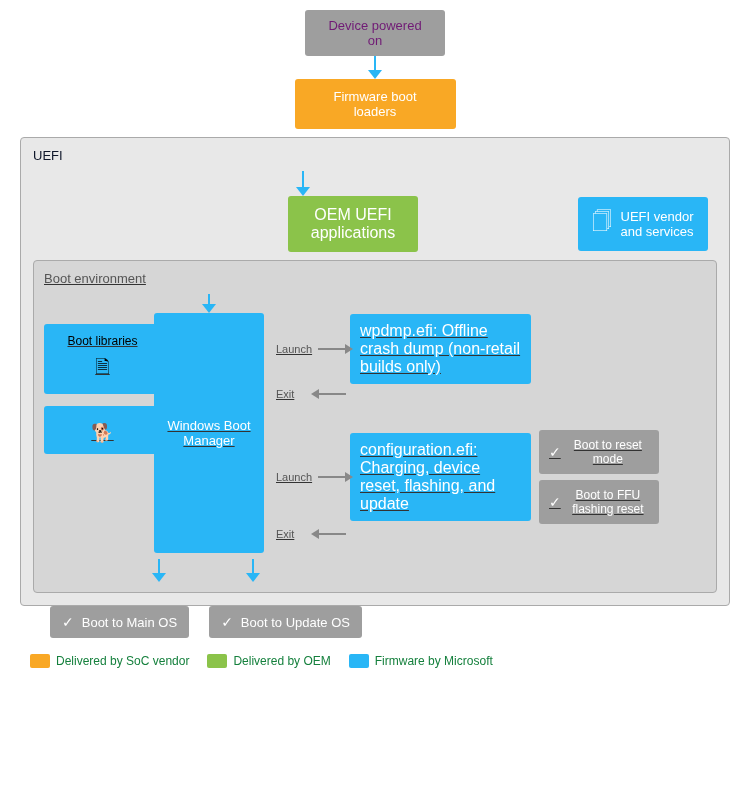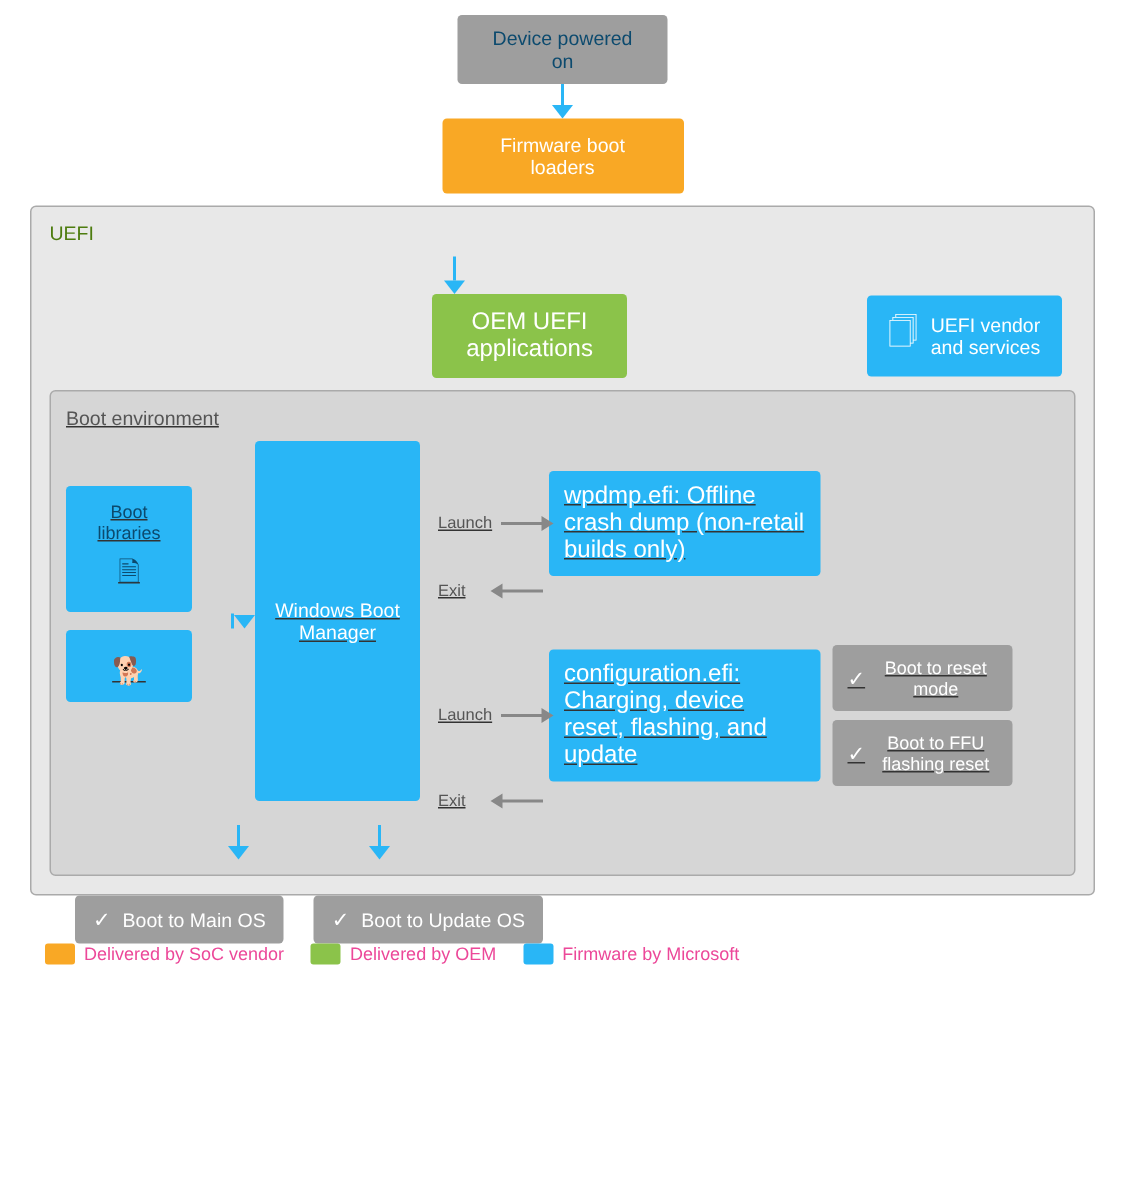--- a/index.html
+++ b/index.html
@@ -12,21 +12,21 @@
       color: #333;
     }
     .diagram-container {
       padding: 10px 20px 20px 20px;
       position: relative;
     }
 
     
     .device-powered {
       background: #9e9e9e;
-      color: #0c4a6e;
+      color: #701a75;
       border-radius: 3px;
       padding: 8px 16px;
       text-align: center;
       width: 140px;
       margin: 0 auto;
       font-size: 13px;
       position: relative;
     }
 
     
@@ -45,21 +45,21 @@
     .uefi-container {
       border: 1.5px solid #aaa;
       border-radius: 4px;
       background: #e8e8e8;
       margin-top: 8px;
       padding: 10px 12px 12px 12px;
       position: relative;
     }
     .uefi-label {
       font-size: 13px;
-      color: #4d7c0f;
+      color: #0f172a;
       font-weight: 500;
       margin-bottom: 8px;
     }
     .oem-uefi-box {
       background: #8bc34a;
       color: #fff;
       border-radius: 3px;
       padding: 10px 14px;
       text-align: center;
       width: 130px;
@@ -104,26 +104,26 @@
     .left-col {
       display: flex;
       flex-direction: column;
       gap: 12px;
       margin-right: 10px;
       margin-top: 30px;
       width: 100px;
     }
     .boot-lib-box, .boot-config-box {
       background: #29b6f6;
-      color: #0c4a6e;
+      color: #000000;
       border-radius: 3px;
       padding: 10px 8px;
       text-align: center;
       font-size: 12px;
-      width: 84px;
+      width: 117px;
     }
     .box-icon {
       font-size: 18px;
       margin-top: 6px;
     }
     .wbm-box {
       background: #29b6f6;
       color: #fff;
       border-radius: 3px;
       padding: 20px 10px;
@@ -171,23 +171,24 @@
       align-items: center;
       gap: 8px;
       min-width: 130px;
     }
 
     
     .legend {
       display: flex;
       align-items: center;
       gap: 18px;
+      margin-top: 16px;
       padding-left: 10px;
       font-size: 12px;
-      color: #ec4899;
+      color: #15803d;
     }
     .legend-item {
       display: flex;
       align-items: center;
       gap: 6px;
     }
     .legend-color {
       width: 20px;
       height: 14px;
       border-radius: 2px;
@@ -302,21 +303,21 @@
         <div class="left-col">
           <div class="boot-lib-box">
             <span>Boot libraries</span>
             <div class="box-icon">🗎</div>
           </div>
           <div class="boot-config-box">
             <div class="box-icon">🐕</div>
           </div>
         </div>
 
-        <div style="display:flex; flex-direction:row; align-items:center; margin-top:0;">
+        <div style="display:flex; flex-direction:column; align-items:center; margin-top:0;">
           <div class="v-line" style="height:10px;"></div>
           <div class="arrow-head-down"></div>
 
           <div class="wbm-box">
             <span>Windows Boot Manager</span>
           </div>
         </div>
 
         <div style="flex:1; display:flex; flex-direction:column; justify-content:space-between; padding-left:12px; height:250px;">
 

